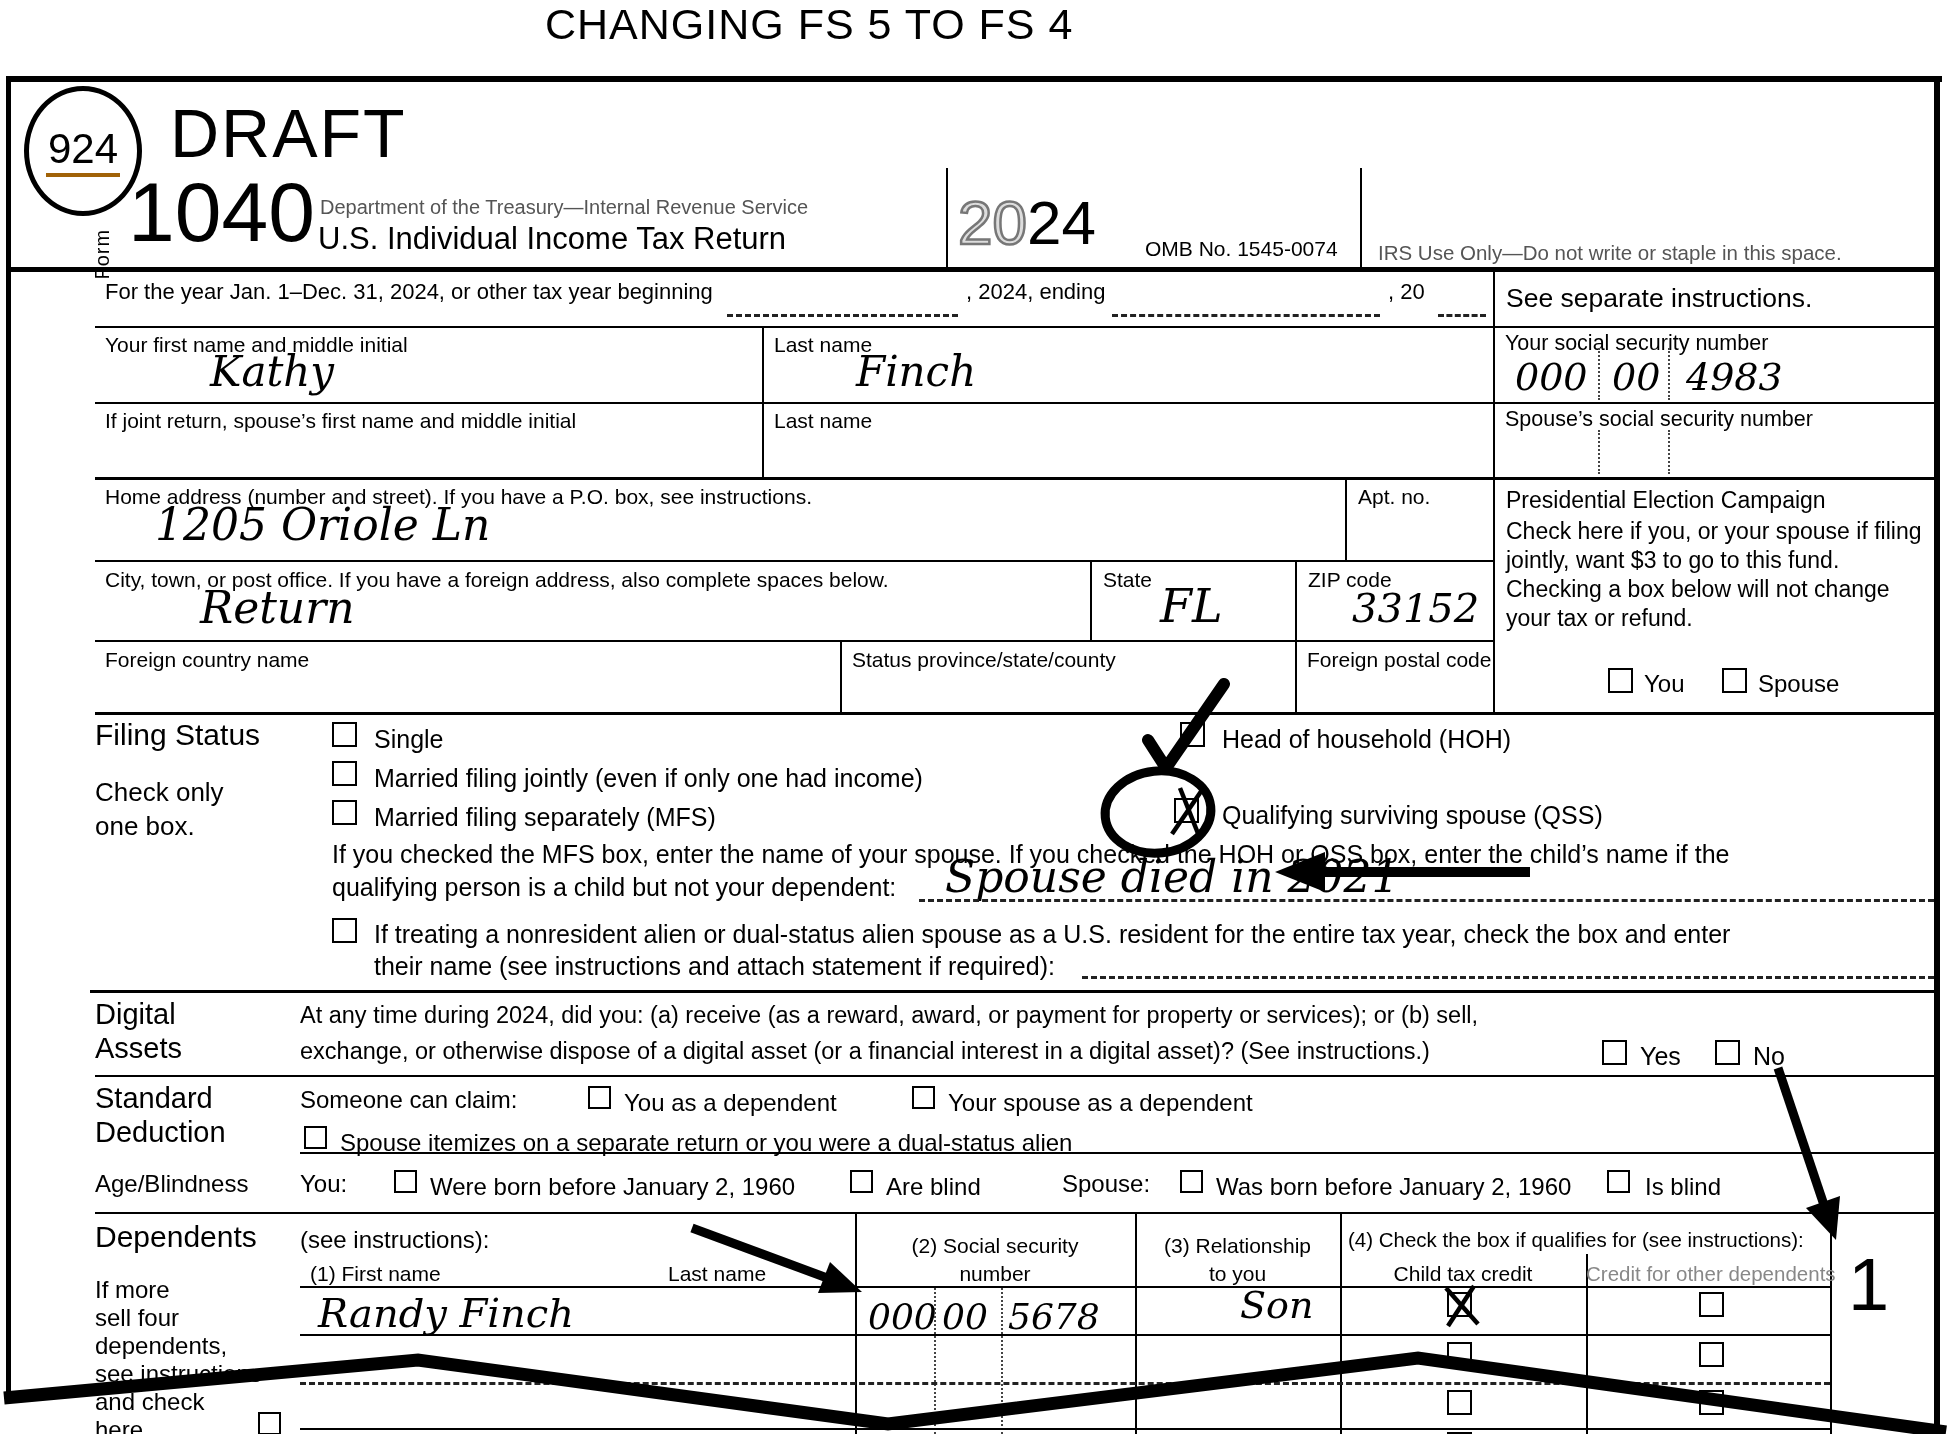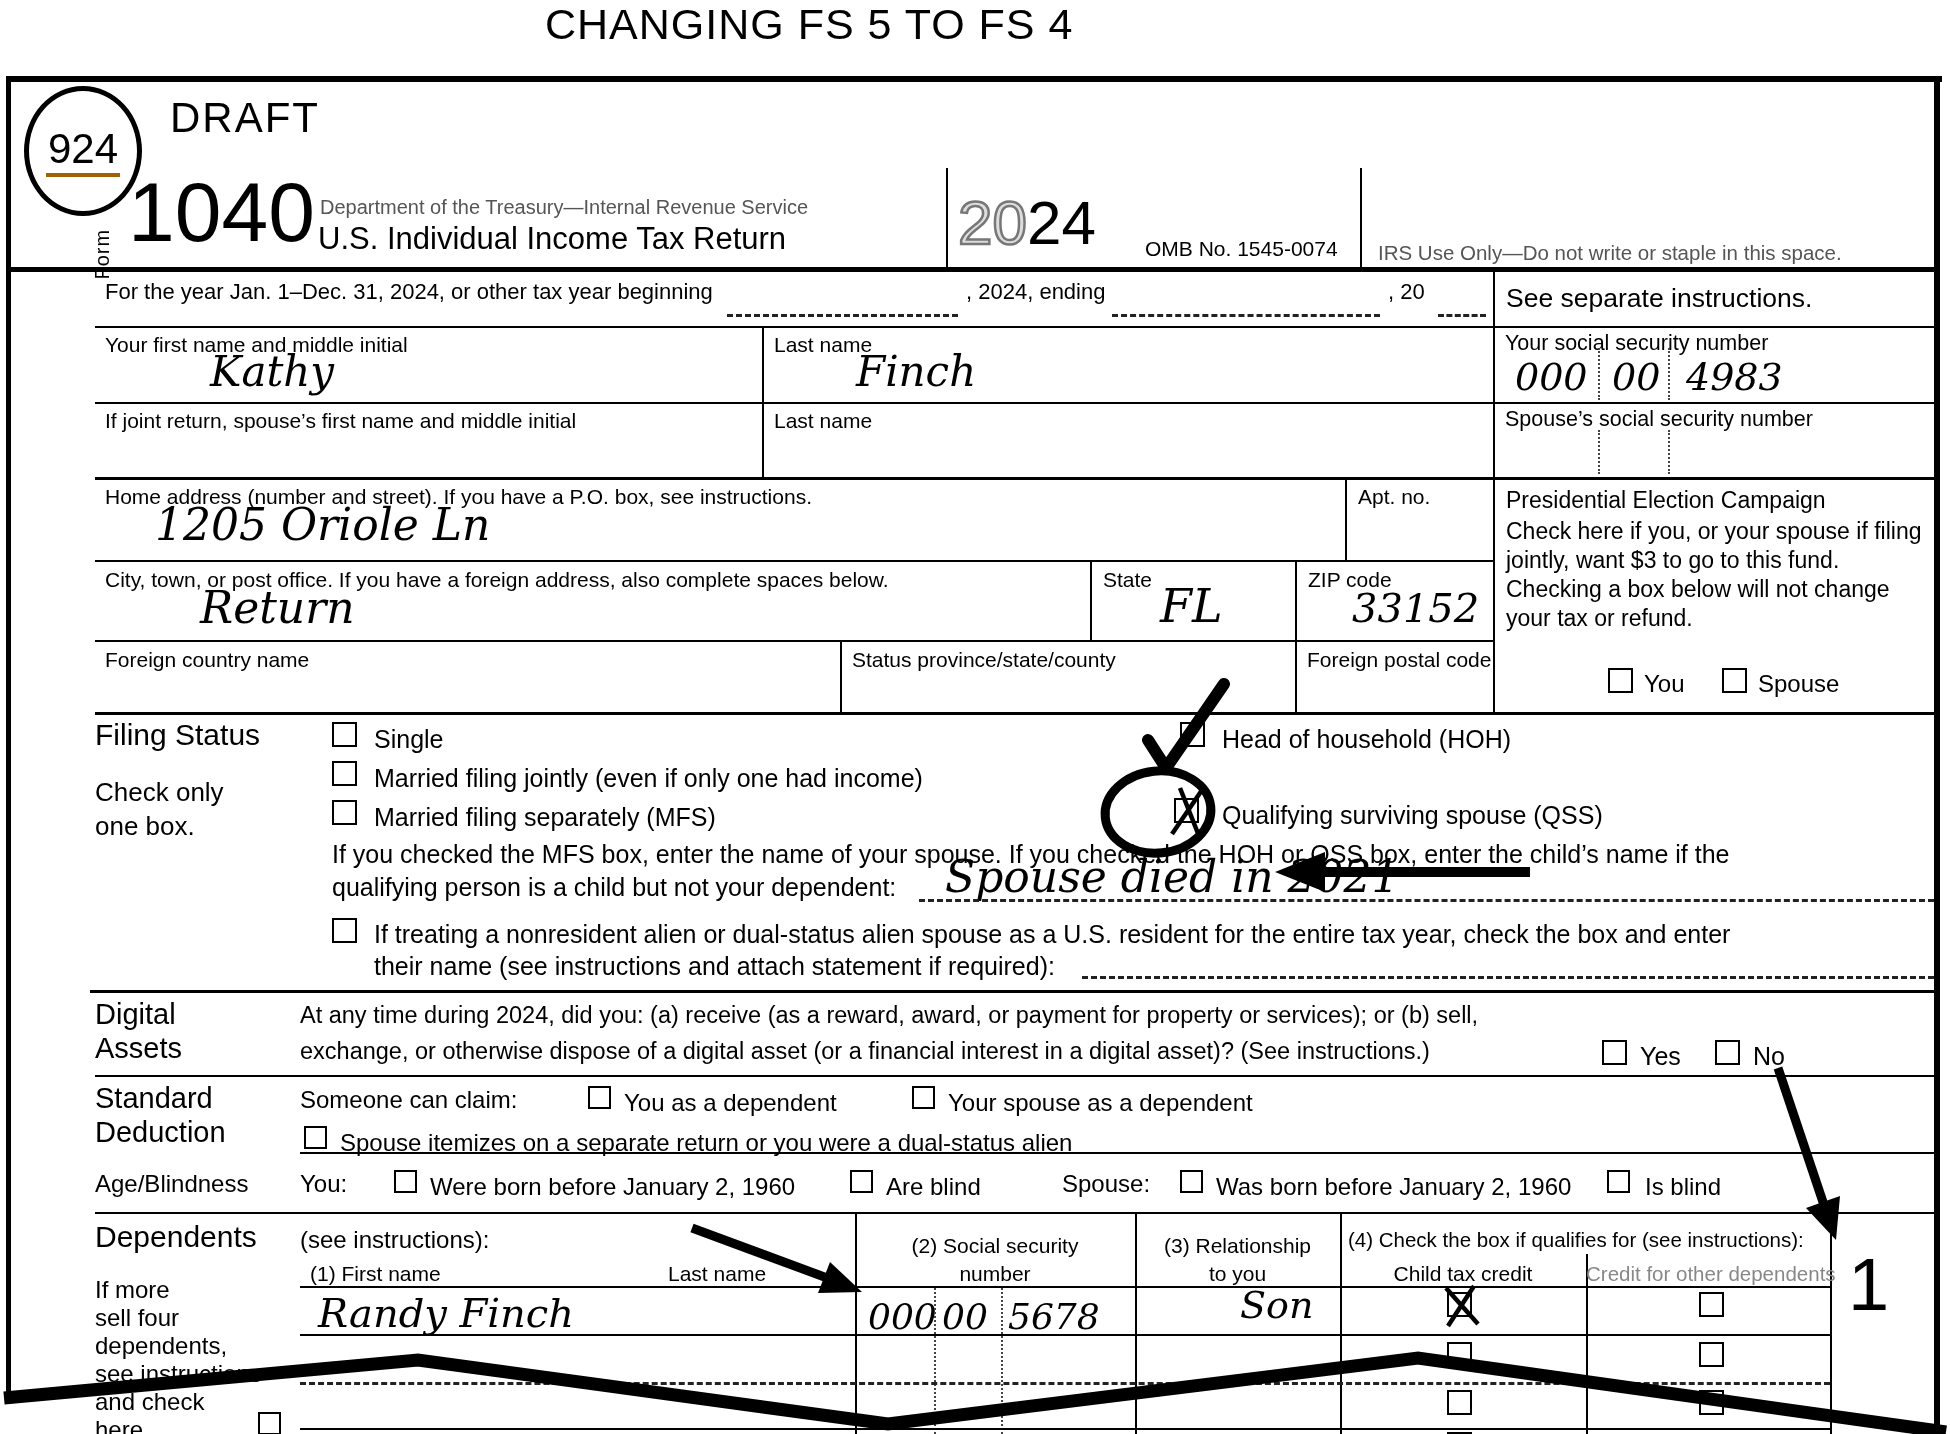--- a/index.html
+++ b/index.html
@@ -27,21 +27,21 @@
 
   <div class="t b" style="left:545px;top:0px;font-size:43px;letter-spacing:1px">CHANGING FS 5 TO FS 4</div>
 
   <div class="hline" style="left:6px;top:76px;width:1936px;height:6px"></div>
   <div class="vline" style="left:6px;top:76px;width:5px;height:1324px"></div>
   <div class="vline" style="left:1934px;top:76px;width:6px;height:1352px"></div>
 
   <div style="position:absolute;left:24px;top:86px;width:118px;height:130px;border:5px solid #000;border-radius:50%;display:flex;align-items:center;justify-content:center">
     <span class="b" style="font-size:42px;border-bottom:4px solid #a16207;padding:0 2px">924</span>
   </div>
-  <div class="t b" style="left:170px;top:94px;font-size:42px;letter-spacing:2px">DRAFT</div>
+  <div class="t b" style="left:170px;top:94px;font-size:68px;letter-spacing:2px">DRAFT</div>
 
   <div class="t" style="left:62px;top:228px;width:80px;transform:rotate(-90deg);font-size:20px;letter-spacing:1px">Form</div>
   <div class="t b" style="left:128px;top:170px;font-size:84px;line-height:1">1040</div>
   <div class="t gray" style="left:320px;top:196px;font-size:20px">Department of the Treasury—Internal Revenue Service</div>
   <div class="t b" style="left:318px;top:221px;font-size:31px">U.S. Individual Income Tax Return</div>
 
   <div class="vline" style="left:946px;top:168px;height:99px"></div>
   <div class="t b" style="left:958px;top:192px;font-size:62px;line-height:1"><span class="outline20">20</span><span>24</span></div>
   <div class="t b" style="left:1145px;top:237px;font-size:21px">OMB No. 1545-0074</div>
   <div class="vline" style="left:1360px;top:168px;height:99px"></div>

